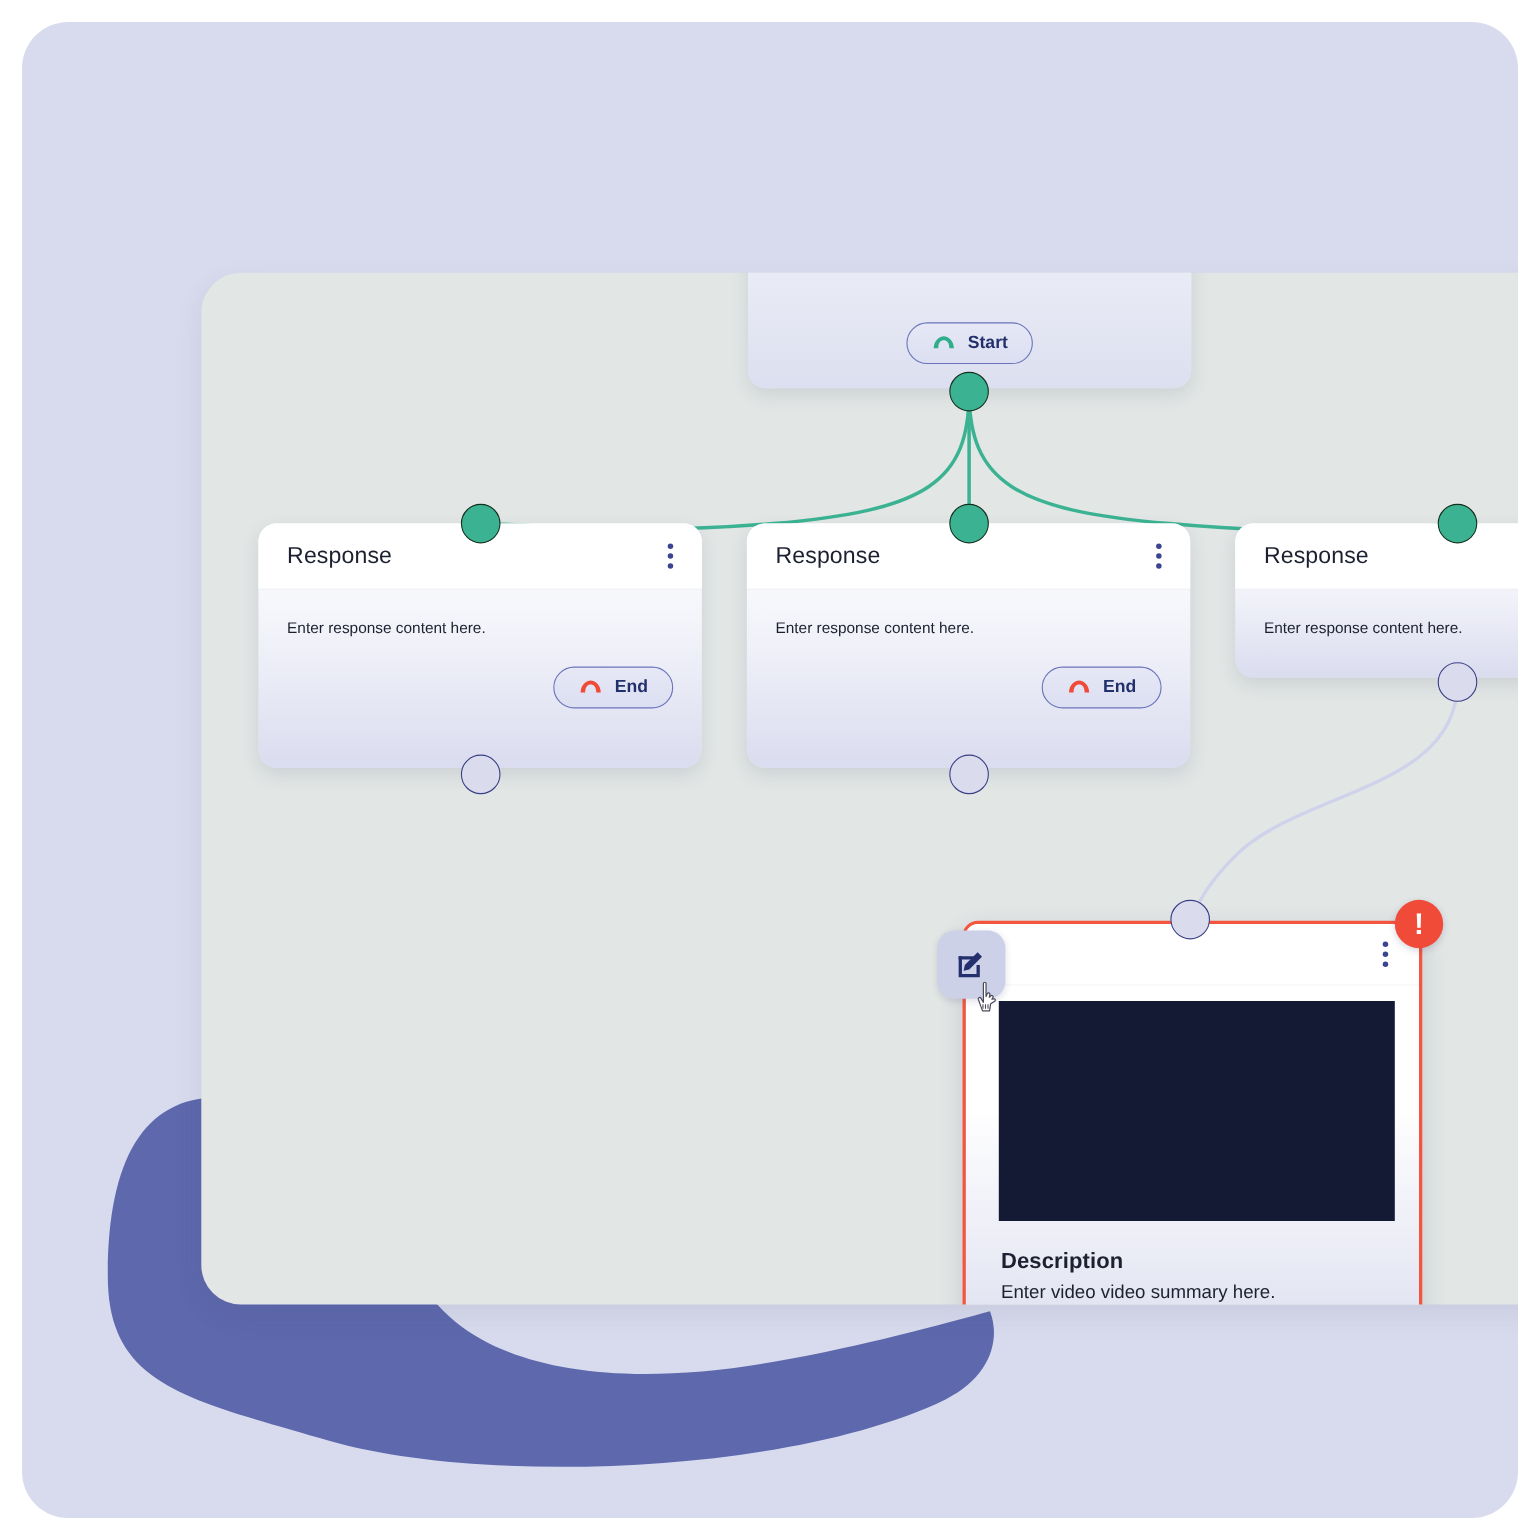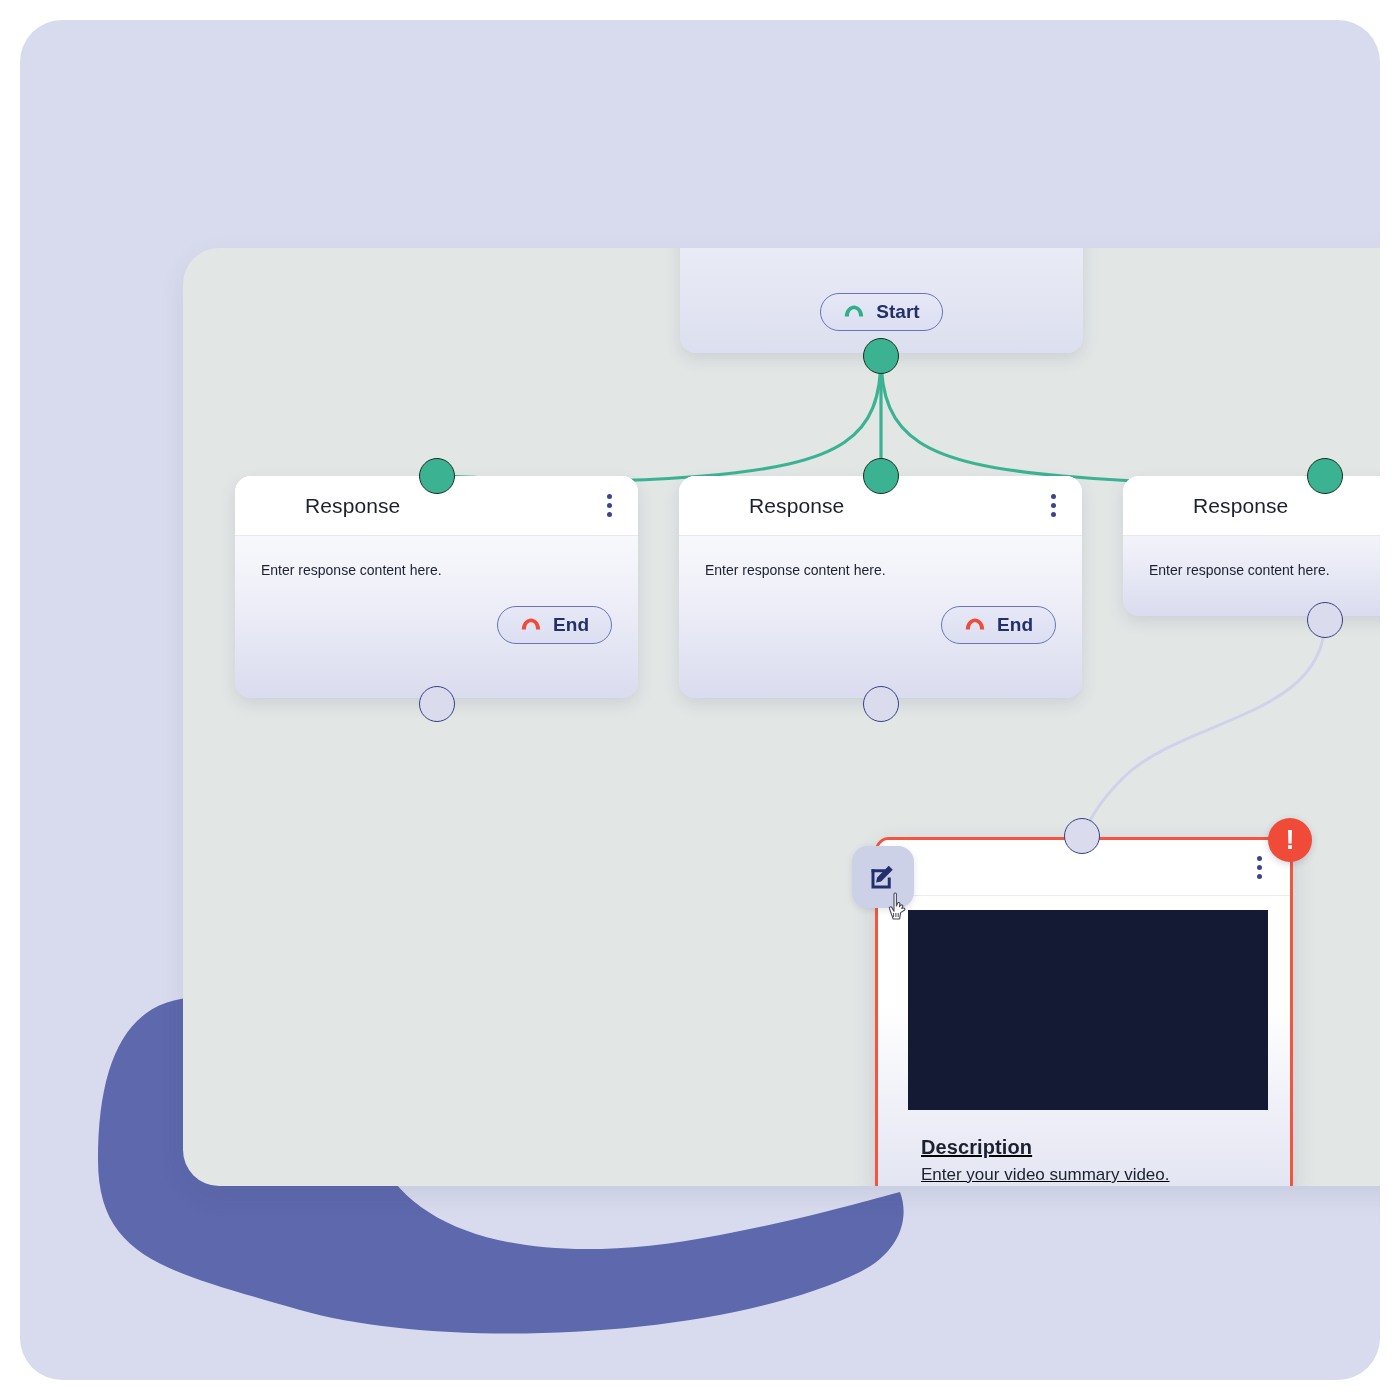--- a/index.html
+++ b/index.html
@@ -73,21 +73,20 @@
     align-items: center;
     justify-content: space-between;
     padding: 0 20px 0 26px;
     border-bottom: 1px solid #e7e7ee;
   }
   .card-title {
     font-size: 21px;
     font-weight: 400;
     color: #1c2030;
     letter-spacing: .1px;
-    margin-left: 44px;
   }
   .kebab {
     display: flex; flex-direction: column; gap: 4px;
     align-items: center;
     padding: 4px 6px;
     cursor: pointer;
   }
   .kebab i { width: 5px; height: 5px; border-radius: 50%; background: #3b4490; display:block; }
 
   .card-body { padding: 26px 26px 0 26px; }
@@ -101,21 +100,21 @@
   .pill {
     display: inline-flex;
     align-items: center;
     gap: 11px;
     height: 38px;
     padding: 0 22px;
     border-radius: 19px;
     border: 1.4px solid #6b74bb;
     background: linear-gradient(180deg,#e6e8f6 0%, #dcdff1 100%);
     color: #22306b;
-    font-size: 19px;
+    font-size: 16px;
     font-weight: 700;
     cursor: pointer;
     white-space: nowrap;
   }
   .pill-row { display: flex; justify-content: flex-end; margin-top: 28px; }
 
   
   .port {
     position: absolute;
     width: 36px; height: 36px;
@@ -141,21 +140,21 @@
     border-bottom: 1px solid #ececf3;
     border-radius: 11px 11px 0 0;
     display: flex; align-items: center; justify-content: flex-end;
     padding-right: 22px;
   }
   #video-thumb {
     margin: 14px 22px 0 30px;
     height: 200px;
     background: #141a33;
   }
-  #video-desc { padding: 26px 30px 0 43px; text-decoration: underline; }
+  #video-desc { padding: 26px 30px 0 32px; }
   .desc-title { font-size: 20px; font-weight: 700; color: #1c2030; letter-spacing: .1px;}
   .desc-text  { font-size: 17px; color: #1c2030; margin-top: 6px; }
 
   #edit-btn {
     position: absolute;
     left: -26px; top: 6px;
     width: 62px; height: 62px;
     border-radius: 16px;
     background: #ccd1e8;
     display: flex; align-items: center; justify-content: center;
@@ -286,21 +285,21 @@
                 <i></i>
                 <i></i>
                 <i></i>
               </span>
           </div>
 
           <div id="video-thumb"></div>
 
           <div id="video-desc">
             <div class="desc-title">Description</div>
-            <div class="desc-text">Enter your video summary video.</div>
+            <div class="desc-text">Enter video video summary here.</div>
           </div>
 
           <div id="edit-btn">
             <svg width="30" height="30" viewBox="0 0 24 24">
               <path d="M4 7 L4 20 L17 20 L17 13.5" fill="none" stroke="#24306e" stroke-width="2.4" stroke-linecap="square"></path>
               <path d="M4 7 L13 7" fill="none" stroke="#24306e" stroke-width="2.4" stroke-linecap="square"></path>
               <path d="M10.5 15.5 L19.8 6.2 L16.6 3 L7.3 12.3 L6.4 16.4 Z" fill="#24306e"></path>
             </svg>
             <svg id="cursor" width="26" height="34" viewBox="0 0 26 34">
               <path d="M8 2 C8 0.6 10.4 0.6 10.4 2 L10.4 14 L11.6 11.2 C12 10 14.2 10.6 13.9 11.9

